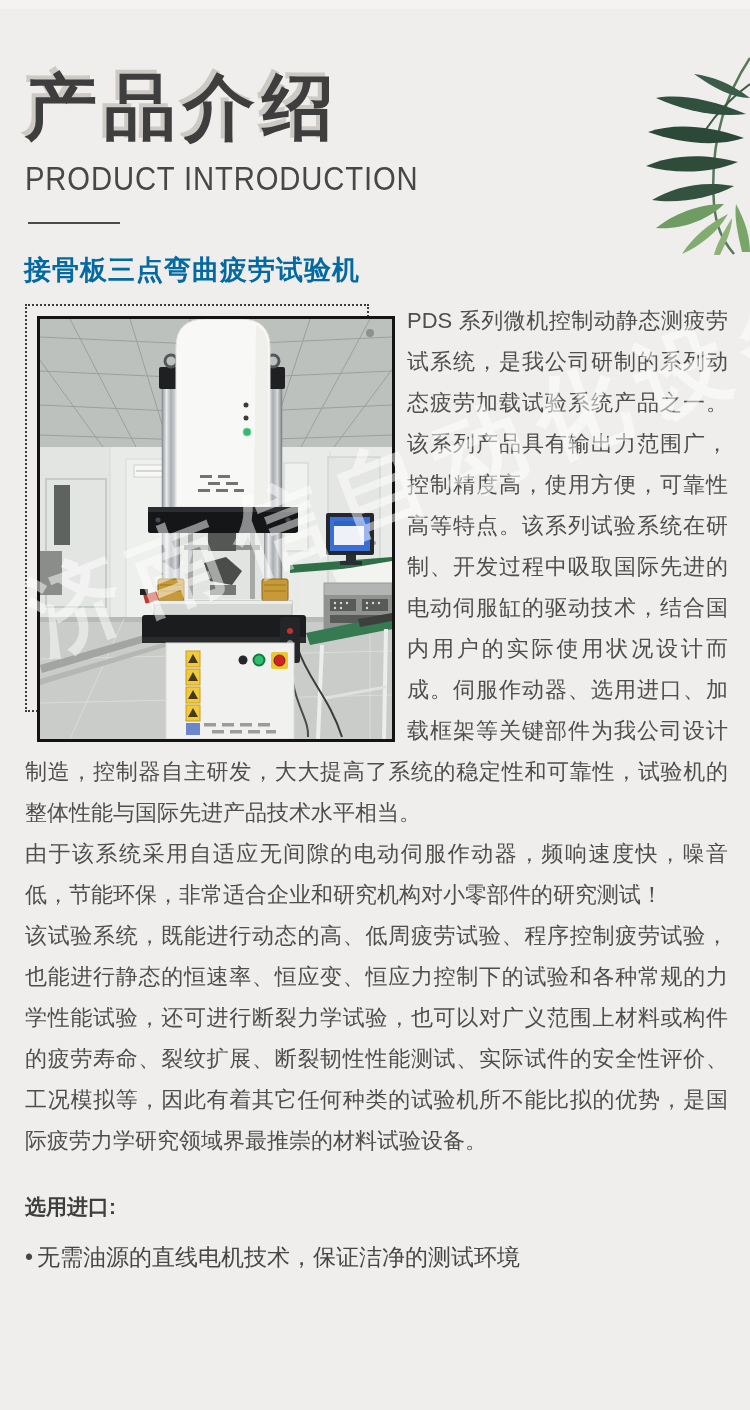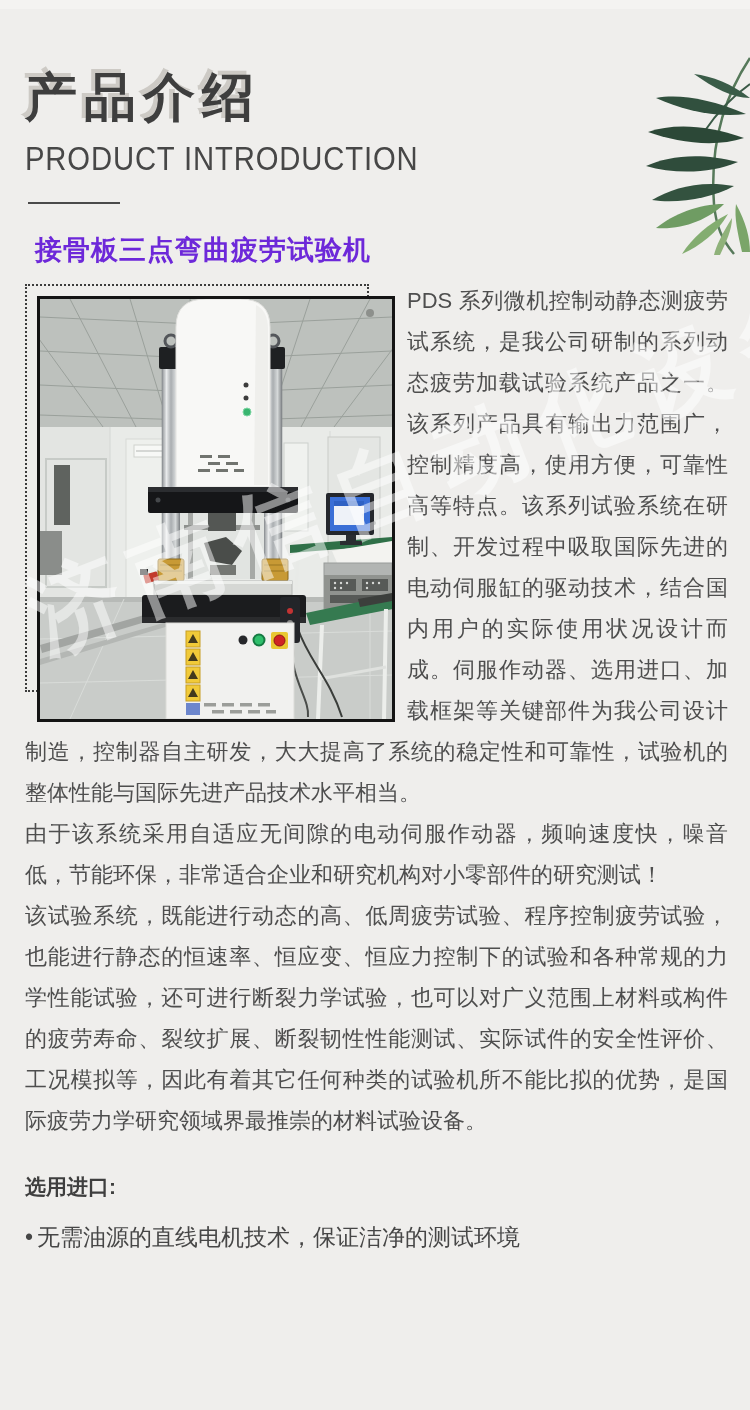--- a/index.html
+++ b/index.html
@@ -4,30 +4,30 @@
 <style>
   html,body{margin:0;padding:0}
   body{
     width:750px;height:1410px;position:relative;overflow:hidden;
     background:#efeeec;color:#4f4f4f;
     font-family:"Liberation Sans","DejaVu Sans",sans-serif;
   }
   .top-strip{height:9px;background:#f4f3f1}
   .header{padding:62px 25px 0;position:relative}
   .big-title{
-    font-size:52px;font-weight:900;color:#3e3e3e;letter-spacing:7px;line-height:1;
+    font-size:72px;font-weight:900;color:#3e3e3e;letter-spacing:7px;line-height:1;
     text-shadow:-4px -4px 0 rgba(176,173,166,.55);
   }
   .subtitle{
     margin-top:16px;font-size:34px;font-weight:400;color:#474747;
     transform:scaleX(.86);transform-origin:left;white-space:nowrap;letter-spacing:1px;
   }
   .divider{width:92px;height:2px;background:#4a4a4a;margin:24px 0 0 3px}
   .leaf-wrap{position:absolute;top:52px;right:0;width:112px;height:205px;pointer-events:none}
-  .product-name{padding:0 35px;margin-top:28px;font-size:27px;font-weight:700;color:#6d28d9;letter-spacing:1px}
+  .product-name{padding:0 24px;margin-top:28px;font-size:27px;font-weight:700;color:#0369a1;letter-spacing:1px}
   .content{padding:0 22px 0 25px;margin-top:12px;font-size:22px;line-height:41px;text-align:justify;color:#4e4e4e}
   .content p{margin:0}
   .figure{float:left;width:372px;height:440px;position:relative;margin:4px 10px 4px 0}
   .dotted-frame{position:absolute;left:0;top:0;width:340px;height:404px;border:2px dotted #3c3c3c}
   .photo{position:absolute;left:12px;top:12px;width:352px;height:420px;border:3px solid #141414;background:#cfd2cf}
   .photo svg{display:block}
   .features{padding:0 25px;margin-top:32px}
   .features-heading{font-size:21px;font-weight:700;color:#3e3e3e;margin:0 0 16px}
   .feat{font-size:23px;color:#464646;line-height:40px}
   .feat .bullet{margin-right:4px}

